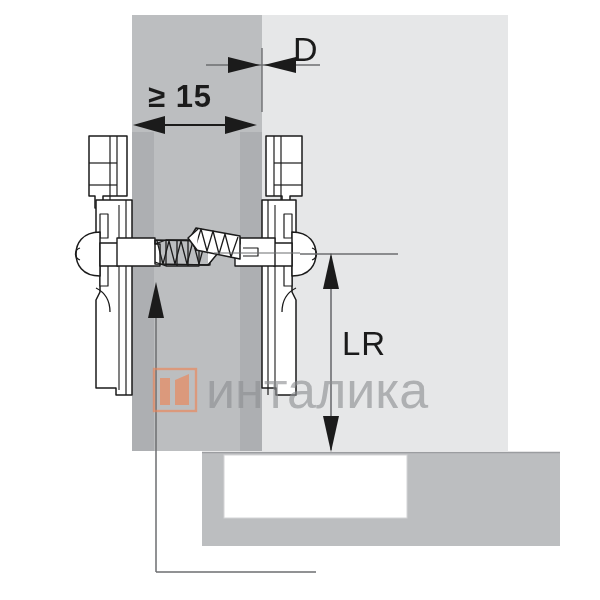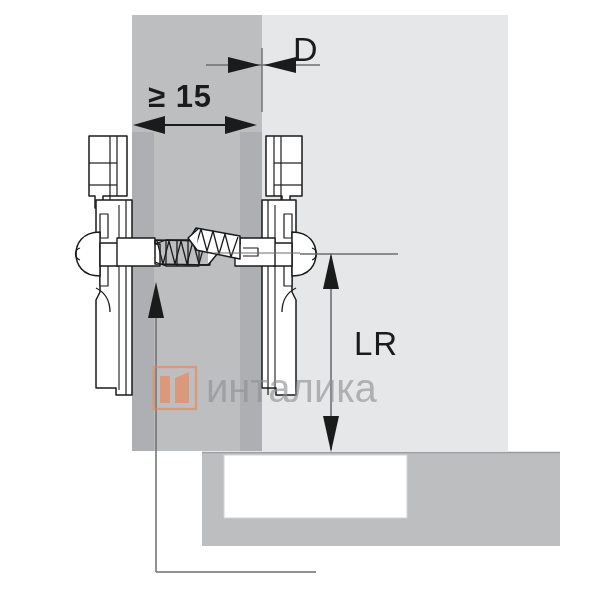--- a/index.html
+++ b/index.html
@@ -43,42 +43,41 @@
     font-size: 31px;
     font-weight: 700;
     letter-spacing: 1px;
   }
   #label-lr {
     left: 342px;
     top: 325px;
     font-size: 33px;
     font-weight: 400;
     letter-spacing: 1px;
-    margin-left: 12px;
   }
   #label-hole {
     left: 166px;
     top: 542px;
     font-size: 30px;
     font-weight: 400;
     letter-spacing: 1.5px;
   }
   #watermark {
     position: absolute;
     left: 152px;
     top: 364px;
     display: flex;
     align-items: center;
     gap: 8px;
     opacity: 0.62;
     pointer-events: none;
     user-select: none;
   }
   #watermark .wm-text {
-    font-size: 40px;
+    font-size: 52px;
     color: #8d8f92;
     font-family: "Liberation Sans", sans-serif;
     letter-spacing: 0px;
     line-height: 1;
   }
 </style>
 </head>
 <body>
 
 <div id="stage">

